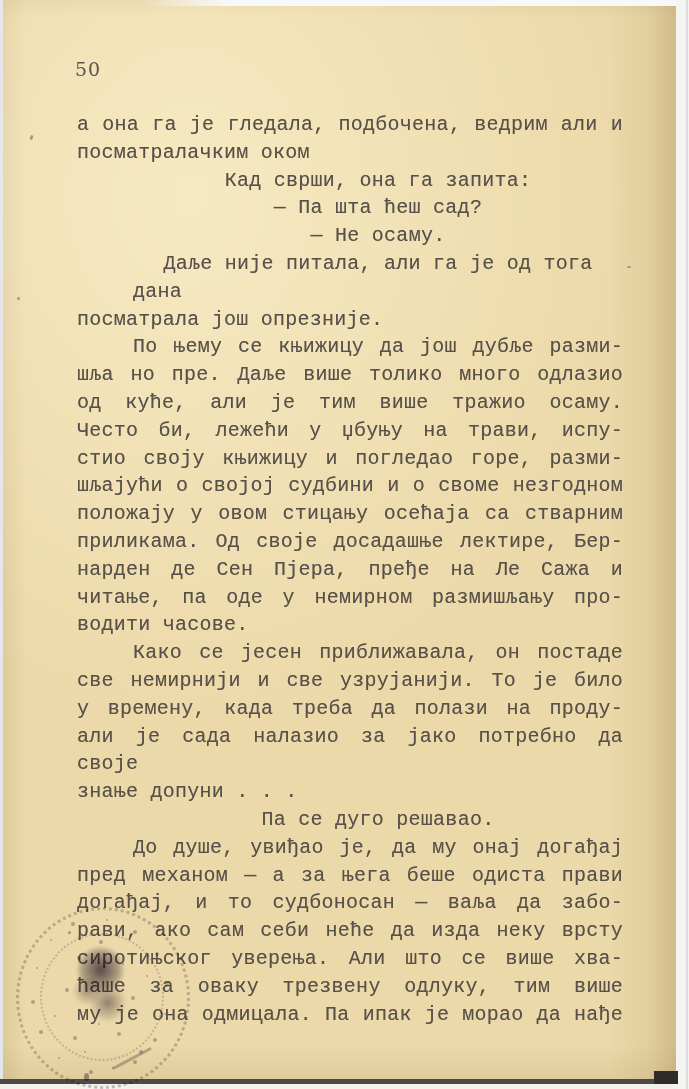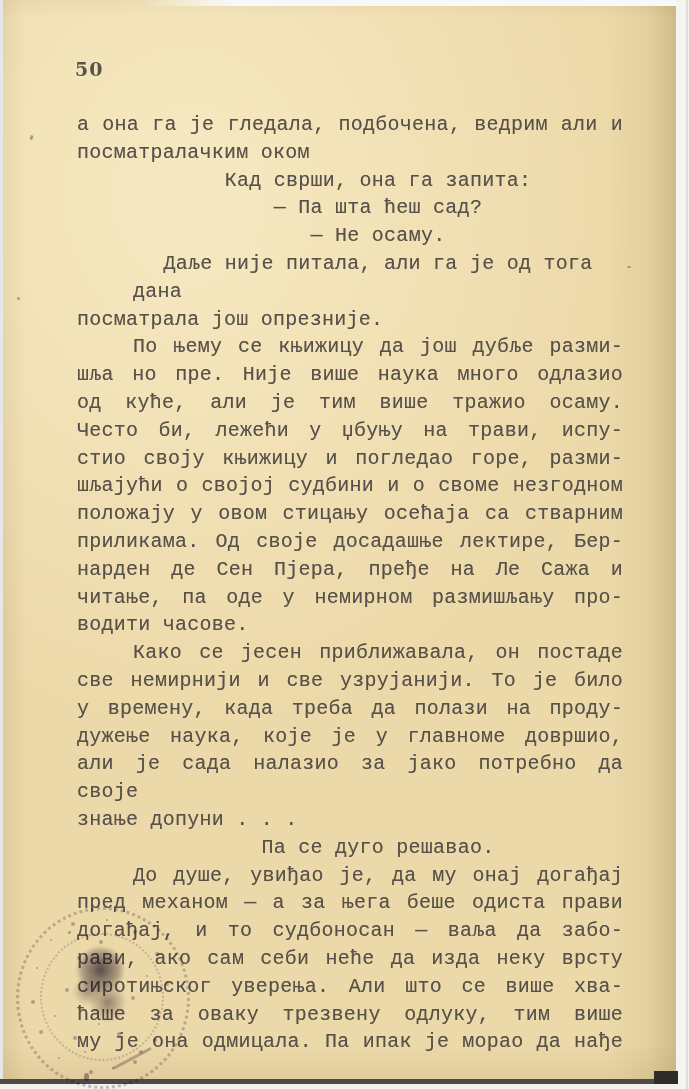--- a/index.html
+++ b/index.html
@@ -28,21 +28,21 @@
                  background:linear-gradient(to right, rgba(247,248,250,0), #f7f8fa 90px); }
   .edge-right  { position:absolute; left:676px; top:0; width:13px; height:1089px; background:#f4f4f3; }
   .edge-right-line { position:absolute; left:686px; top:0; width:2px; height:1089px; background:#dddddb; }
   .edge-bottom-line { position:absolute; left:0; top:1079px; width:678px; height:5px; background:#4b4a44; }
   .edge-bottom { position:absolute; left:0; top:1084px; width:678px; height:5px; background:#f2f1ec; }
   .corner-dark { position:absolute; left:654px; top:1071px; width:24px; height:13px; background:#2d2c29; }
 
   
   .page-number {
     position:absolute; left:75px; top:58px;
-    font-size:19px; color:#5b544b; letter-spacing:1px;font-weight:bold;
+    font-size:19px; color:#5b544b; letter-spacing:1px;
   }
   .text-block {
     position:absolute; left:77px; top:111px; width:546px;
     font-size:20px; line-height:27.8px;
     color:#58514a;
     letter-spacing:.25px;
     text-shadow:0 0 .5px rgba(88,81,74,.45);
   }
   .line { white-space:nowrap;font-family:Liberation Mono, monospace; }
   .line.jst { white-space:normal; text-align:justify; text-align-last:justify; }
@@ -115,34 +115,33 @@
 <div class="page-number">50</div>
 <div class="text-block">
     <div class="line jst">а она га је гледала, подбочена, ведрим али и</div>
     <div class="line">посматралачким оком</div>
     <div class="line ind">Кад сврши, она га запита:</div>
     <div class="line ind">— Па шта ћеш сад?</div>
     <div class="line ind">— Не осаму.</div>
     <div class="line ind jst">Даље није питала, али га је од тога дана</div>
     <div class="line">посматрала још опрезније.</div>
     <div class="line ind jst">По њему се књижицу да још дубље разми-</div>
-    <div class="line jst">шља но пре. Није више наука много одлазио</div>
+    <div class="line jst">шља но пре. Даље више толико много одлазио</div>
     <div class="line jst">од куће, али је тим више тражио осаму.</div>
     <div class="line jst">Често би, лежећи у џбуњу на трави, испу-</div>
     <div class="line jst">стио своју књижицу и погледао горе, разми-</div>
     <div class="line jst">шљајући о својој судбини и о своме незгодном</div>
     <div class="line jst">положају у овом стицању осећаја са стварним</div>
     <div class="line jst">приликама. Од своје досадашње лектире, Бер-</div>
     <div class="line jst">нарден де Сен Пјера, пређе на Ле Сажа и</div>
     <div class="line jst">читање, па оде у немирном размишљању про-</div>
     <div class="line">водити часове.</div>
     <div class="line ind jst">Како се јесен приближавала, он постаде</div>
     <div class="line jst">све немирнији и све узрујанији. То је било</div>
     <div class="line jst">у времену, када треба да полази на проду-</div>
-    <div class="line jst">дужење наука, које је у главноме довршио,</div>
     <div class="line jst">али је сада налазио за јако потребно да своје</div>
     <div class="line">знање допуни . . .</div>
     <div class="line ind">Па се дуго решавао.</div>
     <div class="line ind jst">До душе, увиђао је, да му онај догађај</div>
     <div class="line jst">пред механом — а за њега беше одиста прави</div>
     <div class="line jst">догађај, и то судбоносан — ваља да забо-</div>
     <div class="line jst">рави, ако сам себи неће да изда неку врсту</div>
     <div class="line jst">сиротињског уверења. Али што се више хва-</div>
     <div class="line jst">ћаше за оваку трезвену одлуку, тим више</div>
     <div class="line jst">му је она одмицала. Па ипак је морао да нађе</div>

